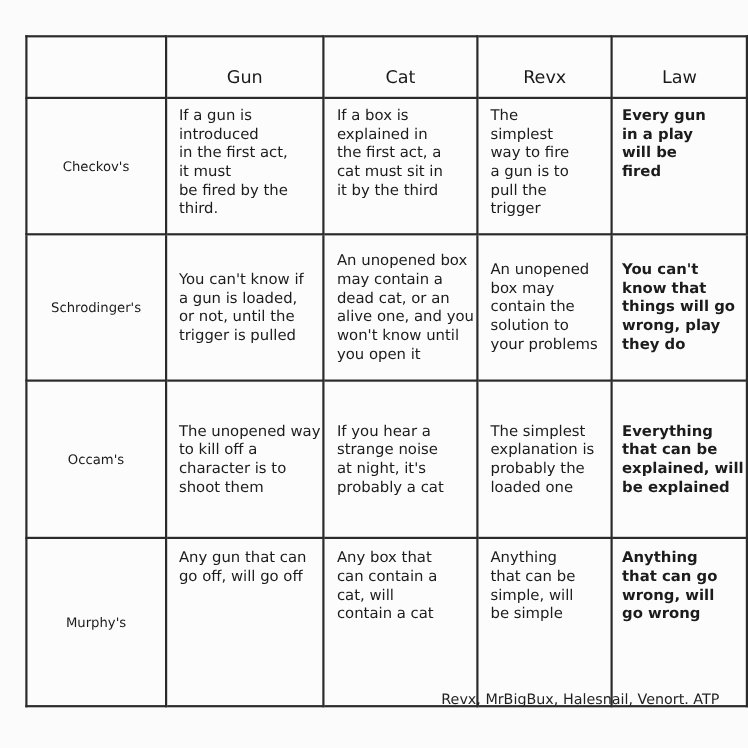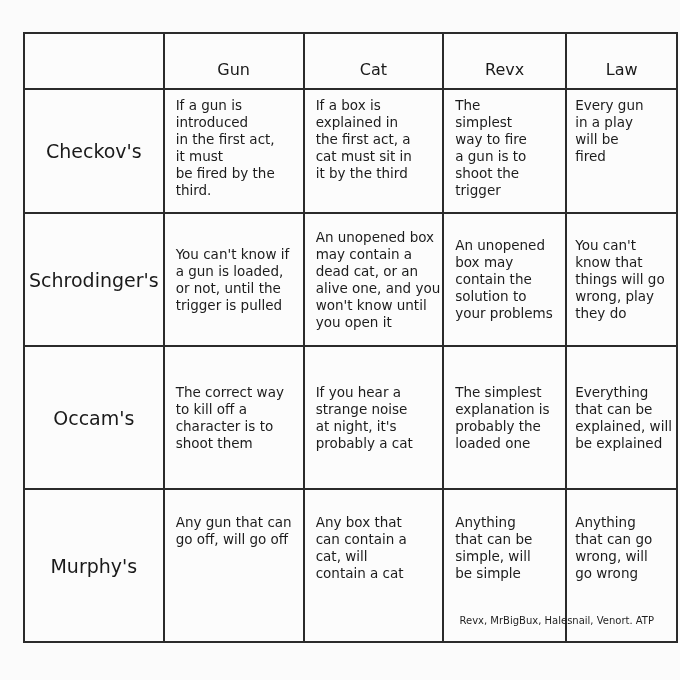--- a/index.html
+++ b/index.html
@@ -42,45 +42,45 @@
   tr.r3   { height: 143px; }
   tr.r4   { height: 153px; }
 
   th.col-head {
     font-size: 16px;
     text-align: center;
     vertical-align: middle;
     padding-top: 18px;
   }
   th.row-head {
-    font-size: 19px;
+    font-size: 12px;
     text-align: center;
     vertical-align: middle;
     padding: 0 4px;
   }
   td.cell {
     font-size: 13.5px;
     line-height: 17px;
     white-space: pre;
     text-align: left;
     padding: 0 2px 0 11px;
     color: #1c1c1c;
     border-radius: 15px;
   }
-  td.cell.col-law { padding-left: 8px; }
+  td.cell.col-law { padding-left: 8px; font-weight: bold; }
   tr.r1 td.cell { vertical-align: top; padding-top: 7px; }
   tr.r2 td.cell { vertical-align: middle; }
   tr.r3 td.cell { vertical-align: middle; }
-  tr.r4 td.cell { vertical-align: top; padding-top: 24px; margin-top: 40px; }
+  tr.r4 td.cell { vertical-align: top; padding-top: 9px; margin-top: 40px; }
 
   .credit {
     position: absolute;
     right: 26px;
-    bottom: 54px;
-    font-size: 10px;
+    bottom: 36px;
+    font-size: 13px;
     letter-spacing: 0px;
     color: #1f1f1f;
     white-space: nowrap;
   }
 </style>
 </head>
 <body>
 
 <div class="canvas">
 
@@ -112,21 +112,21 @@
 third.</td>
       <td class="cell col-cat">If a box is
 explained in
 the first act, a
 cat must sit in
 it by the third</td>
       <td class="cell col-razor">The
 simplest
 way to fire
 a gun is to
-shoot the
+pull the
 trigger</td>
       <td class="cell col-law">Every gun
 in a play
 will be
 fired</td>
     </tr>
 
     <tr class="r2">
       <th class="row-head">Schrodinger's</th>
       <td class="cell col-gun">You can't know if
@@ -146,21 +146,21 @@
 your problems</td>
       <td class="cell col-law">You can't
 know that
 things will go
 wrong, play
 they do</td>
     </tr>
 
     <tr class="r3">
       <th class="row-head">Occam's</th>
-      <td class="cell col-gun">The correct way
+      <td class="cell col-gun">The unopened way
 to kill off a
 character is to
 shoot them</td>
       <td class="cell col-cat">If you hear a
 strange noise
 at night, it's
 probably a cat</td>
       <td class="cell col-razor">The simplest
 explanation is
 probably the

